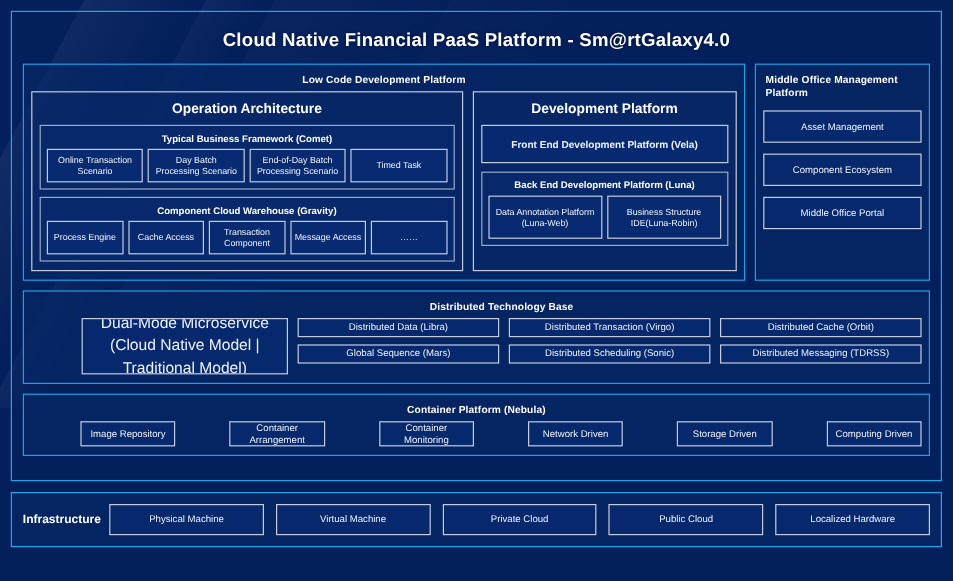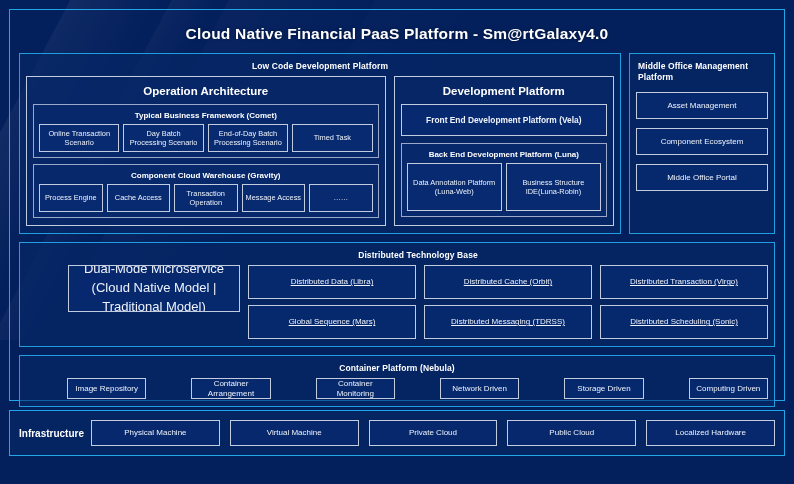--- a/index.html
+++ b/index.html
@@ -102,38 +102,38 @@
   .dev-plat { flex: 1 1 38%; border: 1.1px solid #c3ccdf; background: rgba(7,40,106,0.5); padding: 5px 6px 7px; }
   .block-title { text-align:center; color:#fff; font-size: 11.5px; font-weight: bold; padding: 3px 0 7px; }
 
   .comet-row { margin-top: 0; }
   .comet-row .box { height: 28px; }
   .gravity-row .box { height: 28px; }
   .sub + .sub { margin-top: 6px; }
 
   .dev-box-front { height: 32px; text-align: right; }
   .backend { margin-top: 7px; }
-  .backend .row .box { height: 48px; }
+  .backend .row .box { height: 36px; }
 
   
   .middle {
     width: 146px; flex: 0 0 146px;
     display: flex; flex-direction: column;
   }
   .middle .panel-title { text-align: left; padding-left: 2px; line-height: 1.3; }
   .middle-items { display: flex; flex-direction: column; gap: 9px; margin-top: 4px; }
   .middle-items .box { height: 27px; font-size: 8px; }
 
   
   .dtb { margin-top: 8px; padding-left: 48px; }
   .dtb-grid { display: flex; gap: 8px; }
   .dtb-wide { flex: 0 0 172px; }
   .dtb-wide .box { height: 47px; font-size: 13px; line-height: 1.45; }
   .dtb-col { flex: 1; display: flex; flex-direction: column; gap: 6px; }
-  .dtb-col .box { height: 34px; font-size: 8px; text-decoration: underline; }
+  .dtb-col .box { height: 16px; font-size: 8px; }
 
   
   .cp { margin-top: 8px; }
   .cp .row .box { height: 21px; font-size: 8px; margin-left: 41px; }
 
   
   .infra {
     margin-top: 9px;
     border: 1.6px solid #21a7e8;
     background: rgba(6,40,104,0.5);
@@ -180,21 +180,21 @@
                 <div class="box">End-of-Day Batch Processing Scenario</div>
                 <div class="box">Timed Task</div>
               </div>
             </div>
 
             <div class="sub">
               <div class="sub-title">Component Cloud Warehouse (Gravity)</div>
               <div class="row gravity-row">
                 <div class="box">Process Engine</div>
                 <div class="box">Cache Access</div>
-                <div class="box">Transaction Operation</div>
+                <div class="box">Transaction Component</div>
                 <div class="box">Message Access</div>
                 <div class="box">……</div>
               </div>
             </div>
           </div>
 
           <div class="dev-plat">
             <div class="block-title">Development Platform</div>
 
             <div class="box strong dev-box-front" style="font-size:8.4px;">Front End Development Platform (Vela)</div>
@@ -226,26 +226,26 @@
       <div class="panel-title">Distributed Technology Base</div>
       <div class="dtb-grid">
         <div class="dtb-wide">
           <div class="box">Dual-Mode Microservice (Cloud Native Model | Traditional Model)</div>
         </div>
         <div class="dtb-col">
           <div class="box">Distributed Data (Libra)</div>
           <div class="box">Global Sequence (Mars)</div>
         </div>
         <div class="dtb-col">
+          <div class="box">Distributed Transaction (Virgo)</div>
+          <div class="box">Distributed Scheduling (Sonic)</div>
+        </div>
+        <div class="dtb-col">
           <div class="box">Distributed Cache (Orbit)</div>
           <div class="box">Distributed Messaging (TDRSS)</div>
-        </div>
-        <div class="dtb-col">
-          <div class="box">Distributed Transaction (Virgo)</div>
-          <div class="box">Distributed Scheduling (Sonic)</div>
         </div>
       </div>
     </div>
 
     <div class="panel cp">
       <div class="panel-title">Container Platform (Nebula)</div>
       <div class="row">
         <div class="box">Image Repository</div>
         <div class="box">Container Arrangement</div>
         <div class="box">Container Monitoring</div>

